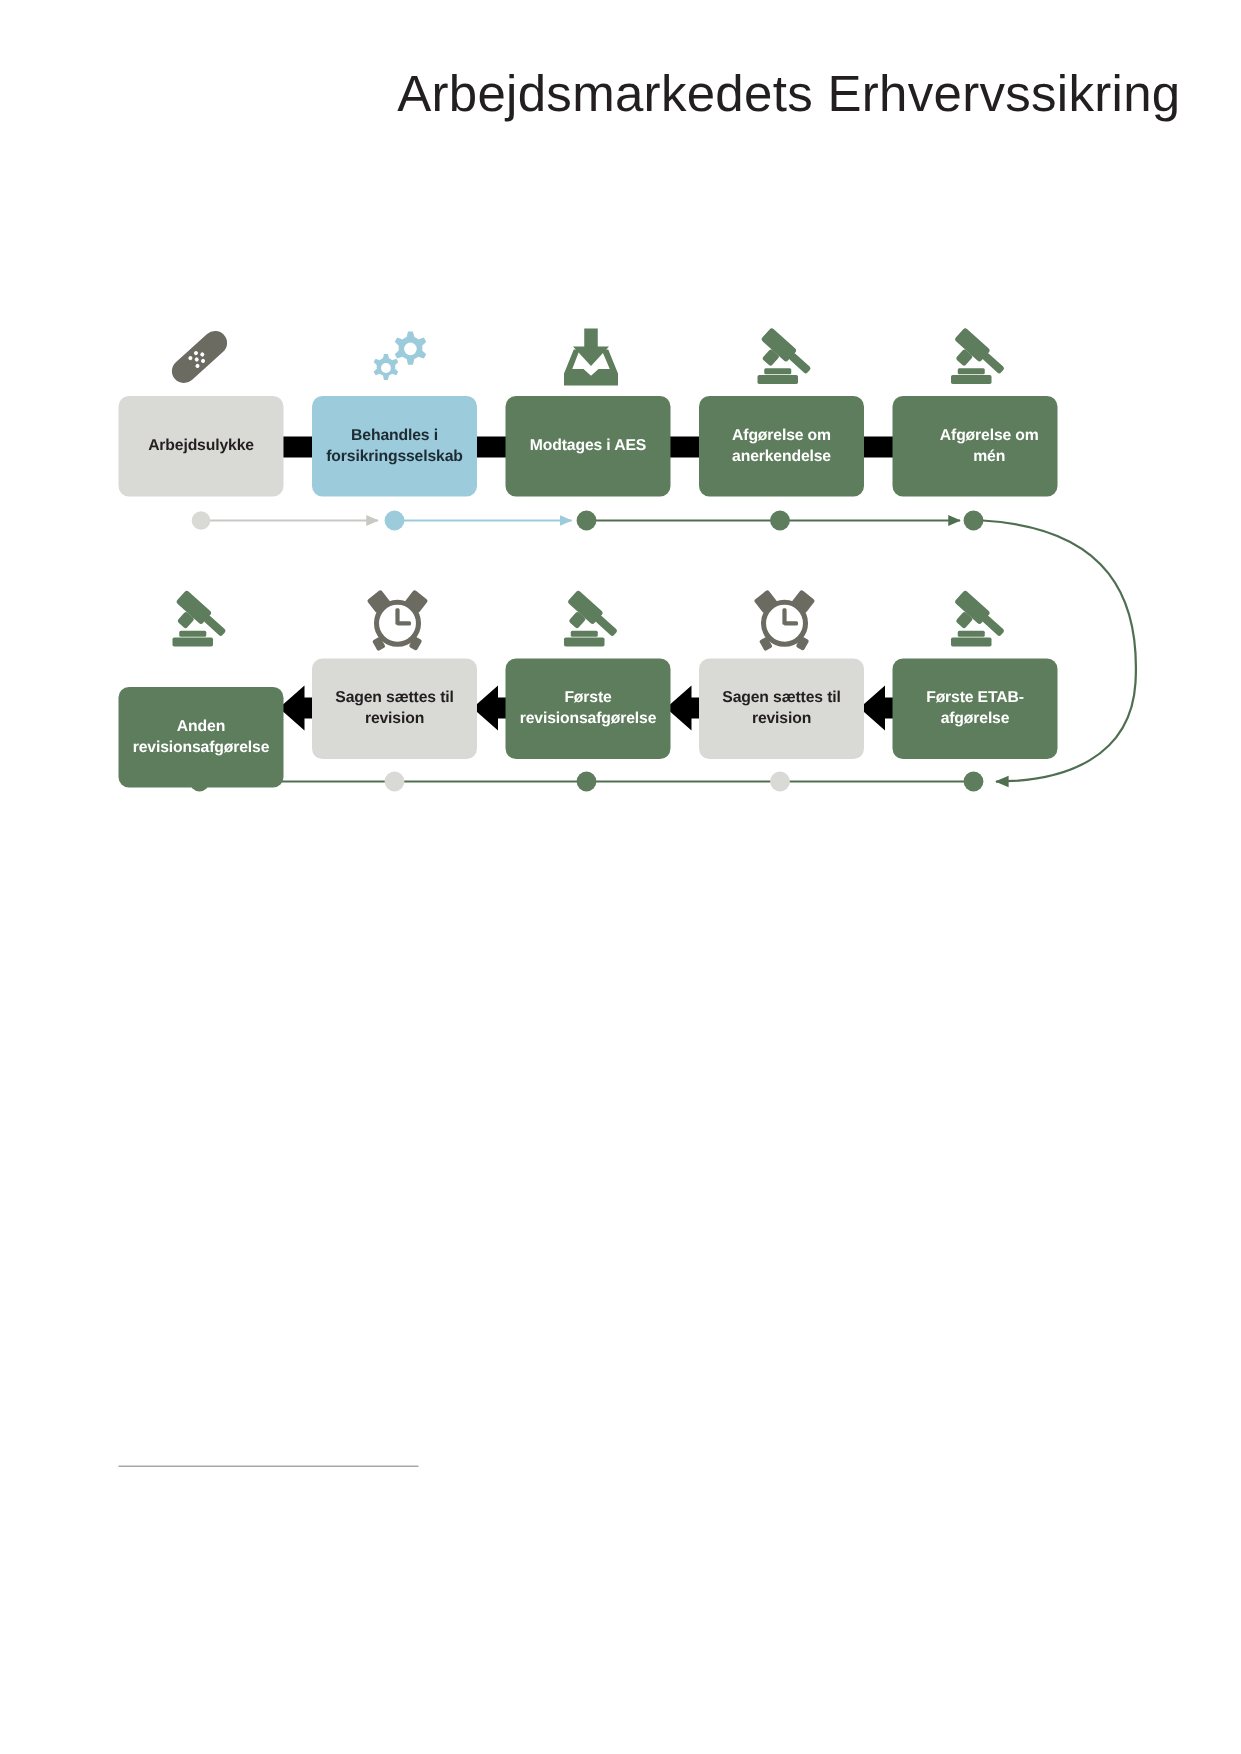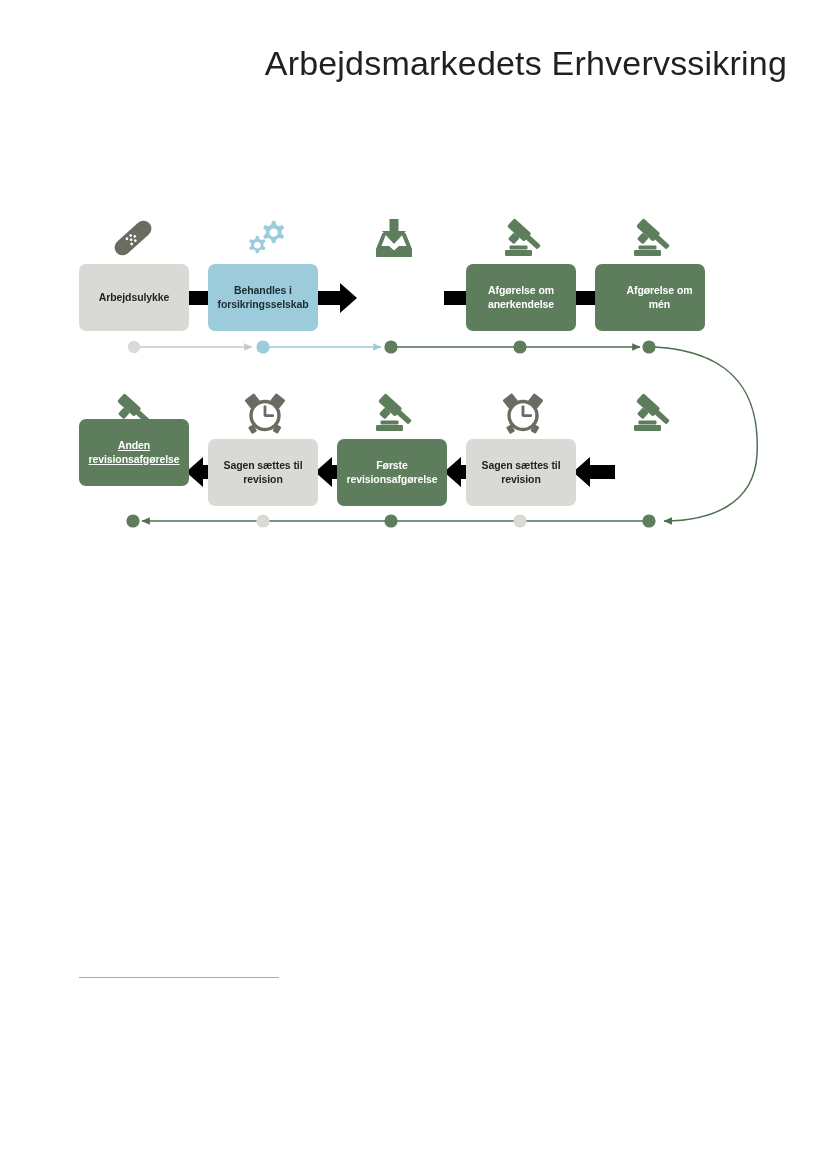--- a/index.html
+++ b/index.html
@@ -319,43 +319,49 @@
     </svg>
 
     <div class="pbox blue" style="left:208px; top:264px; width:110px; height:67px;">
       <span class="ptext">Behandles i forsikringsselskab</span>
     </div>
 
     <div class="pbox grey" style="left:79px; top:264px; width:110px; height:67px;">
       <span class="ptext">Arbejdsulykke</span>
     </div>
 
+    <div class="pbox green" style="left:337px; top:264px; width:110px; height:67px;">
+      <span class="ptext">Modtages i AES</span>
+    </div>
 
     <div class="pbox green" style="left:466px; top:264px; width:110px; height:67px;justify-content:center;">
       <span class="ptext">Afgørelse om anerkendelse</span>
     </div>
 
     <div class="pbox green" style="left:595px; top:264px; width:110px; height:67px;padding-left:28px;">
       <span class="ptext">Afgørelse om mén</span>
     </div>
 
-    <div class="pbox green" style="left:79px; top:419px; width:110px; height:67px;text-decoration:underline;">
+    <div class="pbox green" style="left:79px; top:458px; width:110px; height:67px;">
       <span class="ptext">Anden revisionsafgørelse</span>
     </div>
 
     <div class="pbox grey" style="left:208px; top:439px; width:110px; height:67px;">
       <span class="ptext">Sagen sættes til revision</span>
     </div>
 
     <div class="pbox green" style="left:337px; top:439px; width:110px; height:67px;text-align:center;">
       <span class="ptext">Første revisionsafgørelse</span>
     </div>
 
     <div class="pbox grey" style="left:466px; top:439px; width:110px; height:67px;">
       <span class="ptext">Sagen sættes til revision</span>
     </div>
 
+    <div class="pbox green" style="left:595px; top:439px; width:110px; height:67px;">
+      <span class="ptext">Første ETAB-afgørelse</span>
+    </div>
 
   </div>
 
   <div id="footnote-rule"></div>
 
 </div>
 
 </body></html>

